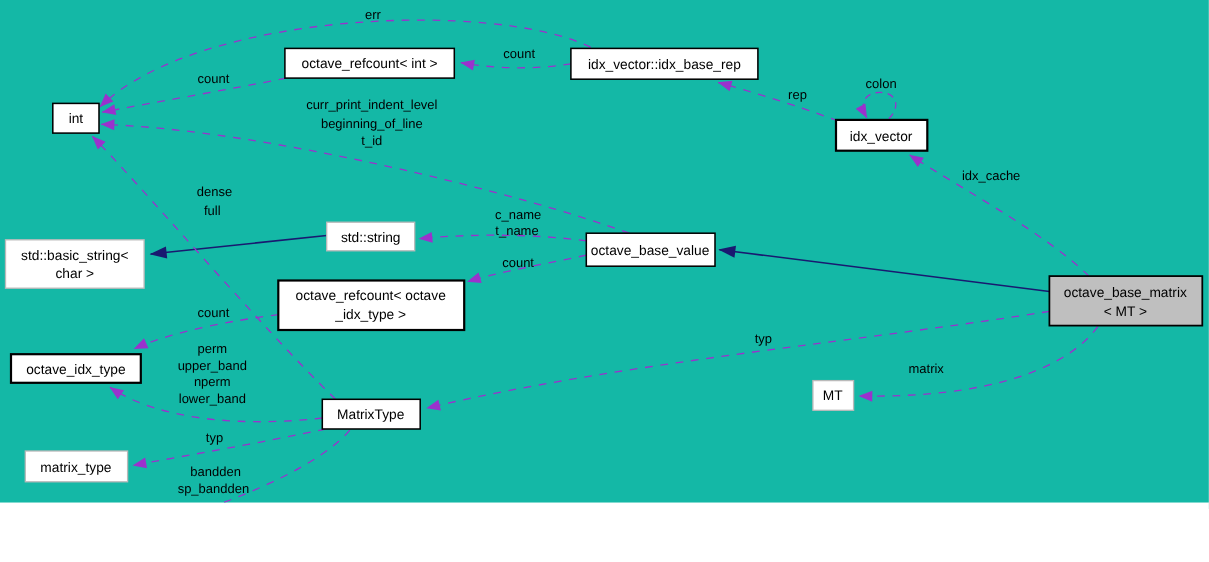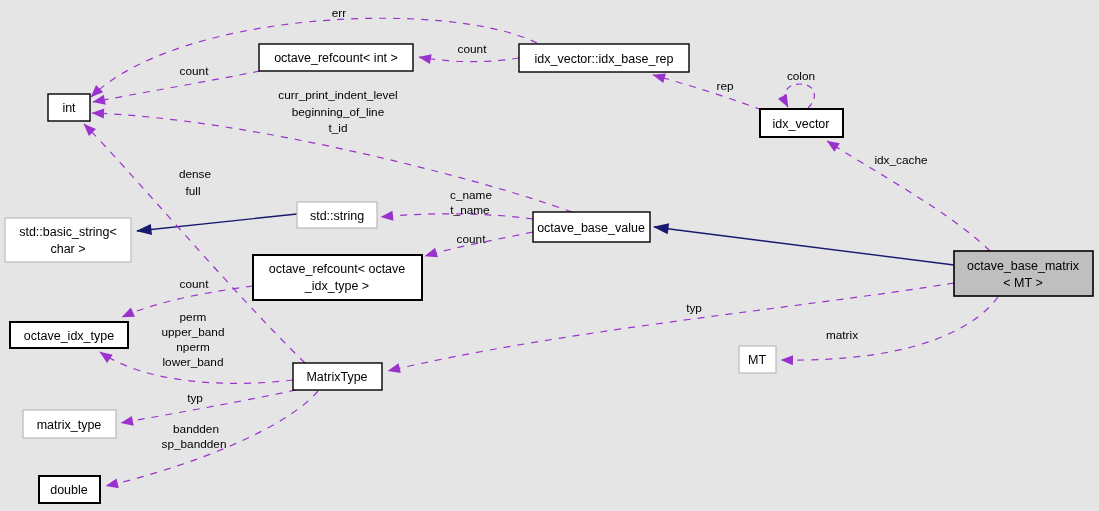--- a/index.html
+++ b/index.html
@@ -1,16 +1,16 @@
 <!DOCTYPE html>
 <html><head>
 <meta charset="utf-8">
 <style>
   html, body { margin: 0; padding: 0; background: #ffffff; }
-  .stage { position: relative; width: 1099px; height: 511px; background: #e5e5e5; overflow: hidden; }
+  .stage { position: relative; width: 1099px; height: 457px; background: #14b8a6; overflow: hidden; }
   svg { display: block; }
   
   .nb   { fill: #ffffff; stroke: #000000; stroke-width: 1.4px; }
   .nb.bold { stroke-width: 2px; }
   .nb.gray { stroke: #bababa; stroke-width: 1.2px; }
   .nb.sel  { fill: #bfbfbf; stroke-width: 1.6px; }
   
   .nt { font-family: "Liberation Sans", sans-serif; font-size: 12.5px; fill: #000; text-anchor: middle; }
   
   .el { font-family: "Liberation Sans", sans-serif; font-size: 11.8px; fill: #000; text-anchor: middle; }

